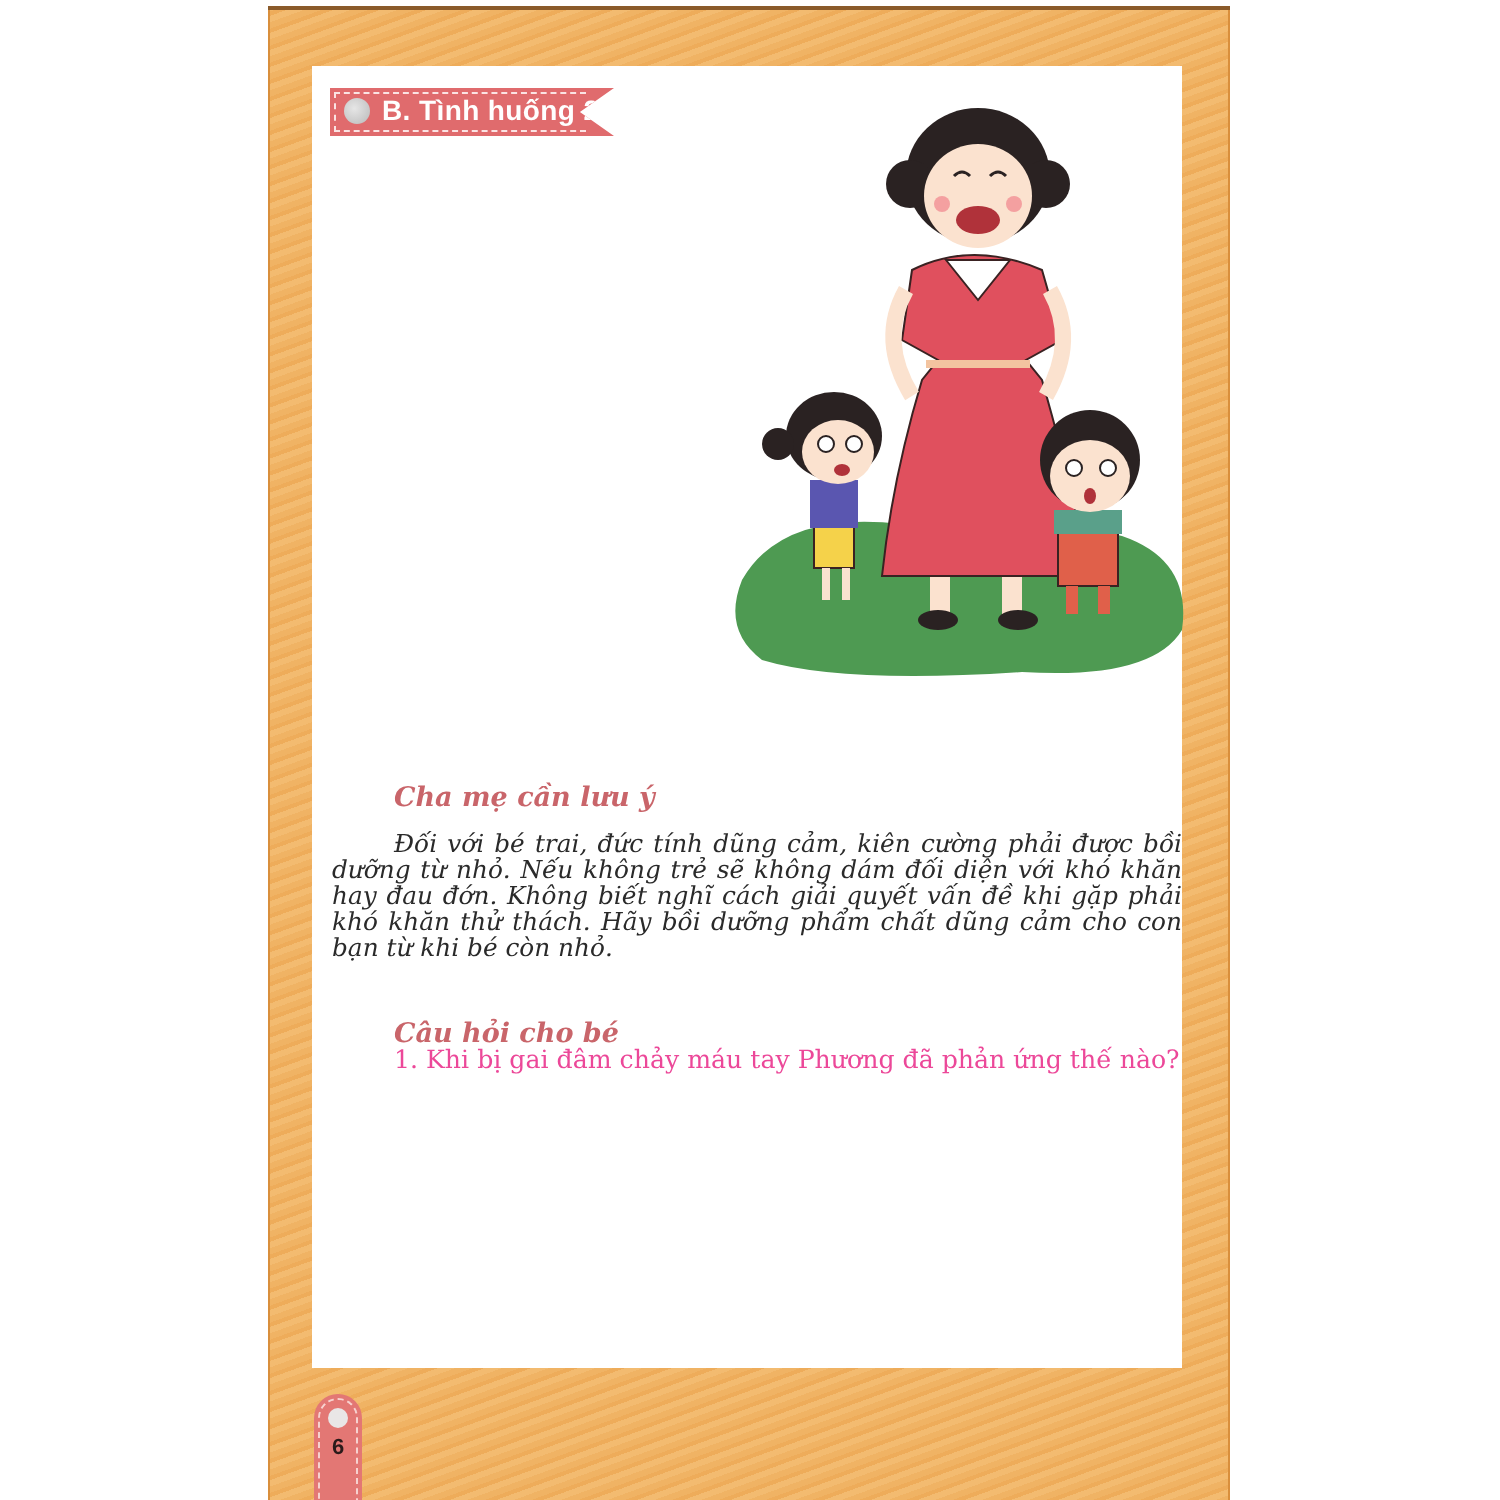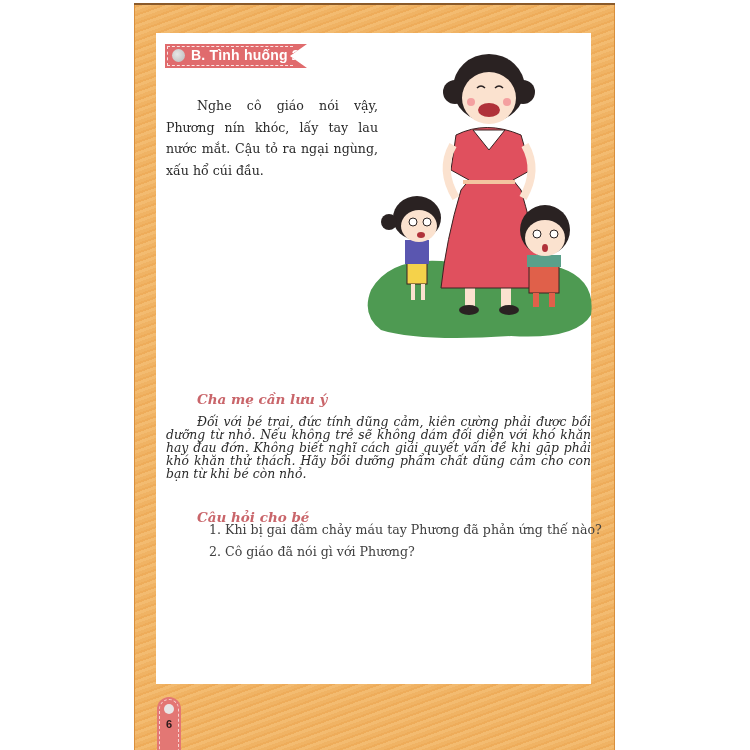--- a/index.html
+++ b/index.html
@@ -55,21 +55,21 @@
     font-family: "DejaVu Serif", serif; font-style: italic; font-weight: bold;
     font-size: 13.5px; color: #c9656a;
   }
   .advice {
     position: absolute; left: 10px; top: 382px; width: 425px;
     font-style: italic; font-size: 12.4px; line-height: 13px; color: #2a2a2a;
     text-align: justify; text-indent: 31px; margin: 0;
   }
   .questions {
     position: absolute; left: 10px; top: 486px; width: 425px;
-    font-size: 12.6px; line-height: 21.8px; color: #404040; text-align: justify; margin-left: 12px;
+    font-size: 12.6px; line-height: 21.8px; color: #ec4899; text-align: justify;
   }
   .questions p { margin: 0; text-indent: 31px; }
   .page-tab {
     position: absolute; left: 23px; top: 694px; width: 24px; height: 60px;
     background: #e37774; border-radius: 12px 12px 0 0;
   }
   .page-tab-stitch {
     position: absolute; left: 2px; top: 2px; right: 2px; bottom: 0;
     border: 1px dashed #f7d2cf; border-bottom: none; border-radius: 10px 10px 0 0;
   }
@@ -88,21 +88,20 @@
 <div class="page">
   <div class="panel">
 
     <div class="ribbon">
       <div class="ribbon-stitch"></div>
       <div class="ribbon-dot"></div>
       <div class="ribbon-label">B. Tình huống 2</div>
     </div>
 
     <div class="story">
-      <p class="w3">Nghe cô giáo nói vậy, Phương nín khóc, lấy tay lau nước mắt. Cậu tỏ ra ngại ngùng, xấu hổ cúi đầu.</p>
     </div>
 
     <svg class="illustration" viewBox="0 0 236 300">
 
       <path d="M10 250 Q30 215 90 222 Q150 215 200 228 Q235 240 230 275 Q215 300 150 296 Q60 302 20 290 Q0 275 10 250 Z" fill="#4e9a52"></path>
 
       <rect x="104" y="240" width="10" height="28" fill="#fbe2cf"></rect>
       <rect x="140" y="240" width="10" height="28" fill="#fbe2cf"></rect>
       <ellipse cx="108" cy="270" rx="10" ry="5" fill="#2a2222"></ellipse>
       <ellipse cx="148" cy="270" rx="10" ry="5" fill="#2a2222"></ellipse>
@@ -146,21 +145,20 @@
       <circle cx="193" cy="194" r="4" fill="#ffffff" stroke="#2a2222"></circle>
       <ellipse cx="184" cy="208" rx="3" ry="4" fill="#b0323a"></ellipse>
     </svg>
 
     <div class="section-heading" style="top:358px;text-align:right;">Cha mẹ cần lưu ý</div>
     <p class="advice">Đối với bé trai, đức tính dũng cảm, kiên cường phải được bồi dưỡng từ nhỏ. Nếu không trẻ sẽ không dám đối diện với khó khăn hay đau đớn. Không biết nghĩ cách giải quyết vấn đề khi gặp phải khó khăn thử thách. Hãy bồi dưỡng phẩm chất dũng cảm cho con bạn từ khi bé còn nhỏ.</p>
 
     <div class="section-heading" style="top:476px;">Câu hỏi cho bé</div>
     <div class="questions">
       <p>1. Khi bị gai đâm chảy máu tay Phương đã phản ứng thế nào?</p>
-      <p>2. Cô giáo đã nói gì với Phương?</p>
     </div>
   </div>
 
   <div class="page-tab">
     <div class="page-tab-stitch"></div>
     <div class="page-tab-dot"></div>
     <div class="page-number">6</div>
   </div>
 </div>
 

